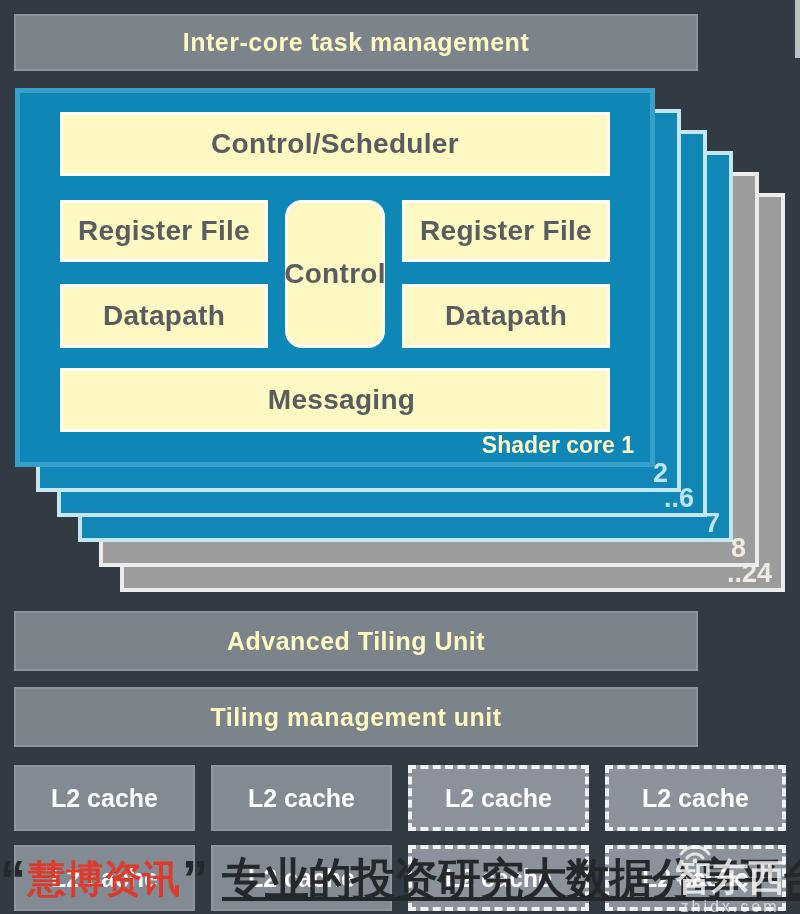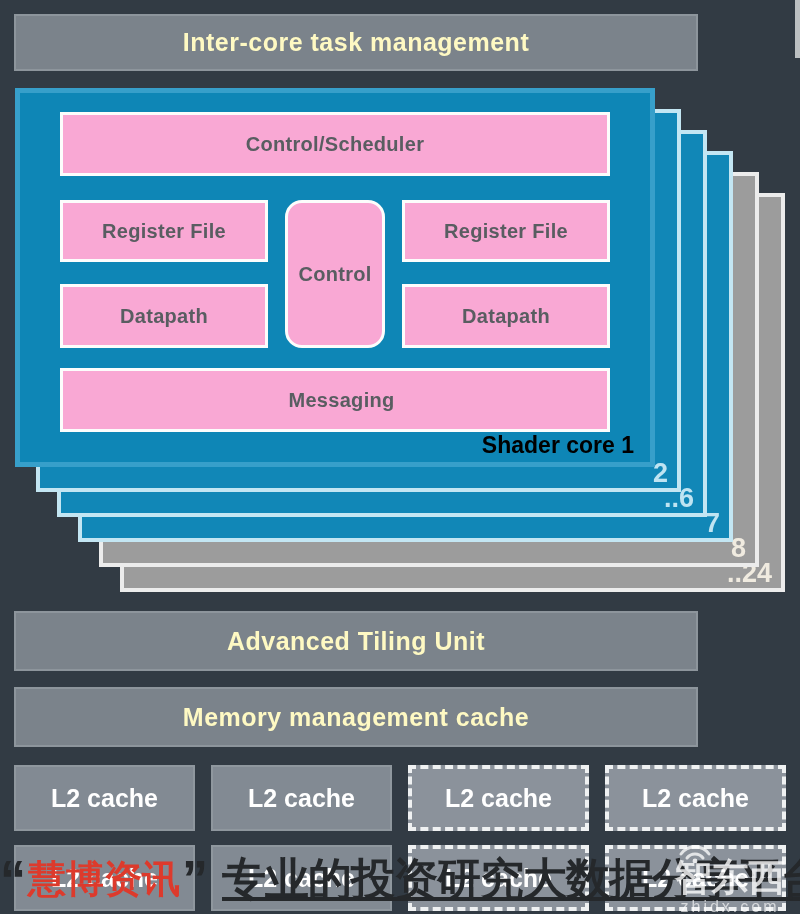--- a/index.html
+++ b/index.html
@@ -31,34 +31,34 @@
   .card.blue.behind { background:#1187b7; border:4px solid #c3e6f3; }
   .card.gray  { background:#9c9c9c; border:4px solid #ececec; }
   .card .num {
     position:absolute; right:9px; bottom:1px;
     font-size:27px; font-weight:bold; color:#bfe4f2; line-height:1;
   }
   .card.gray .num { color:#f0ebe0; }
 
   .block {
     position:absolute; box-sizing:border-box;
-    background:#f9a8d4; border:3px solid #fcfdfc;
+    background:#fef9c3; border:3px solid #fcfdfc;
     display:flex; align-items:center; justify-content:center;
-    font-size:20px; font-weight:600; color:#595d61; letter-spacing:.3px;
+    font-size:28px; font-weight:600; color:#595d61; letter-spacing:.3px;
   }
   #blk-cs  { left:40px;  top:19px;  width:550px; height:64px; }
   #blk-rfl { left:40px;  top:107px; width:208px; height:62px; }
   #blk-ctl { left:265px; top:107px; width:100px; height:148px;border-radius:17px; }
   #blk-rfr { left:382px; top:107px; width:208px; height:62px; }
   #blk-dpl { left:40px;  top:191px; width:208px; height:64px; }
   #blk-dpr { left:382px; top:191px; width:208px; height:64px; }
   #blk-msg { left:40px;  top:275px; width:550px; height:64px;padding-left:13px; }
   .core-label {
     position:absolute; right:16px; bottom:3px;
-    color:#000000; font-size:23px; font-weight:bold;margin-left:39px;
+    color:#fef9c3; font-size:23px; font-weight:bold;margin-left:39px;
   }
 
   
   .l2-row {
     position:absolute; left:14px; width:772px; height:66px;
     display:grid; grid-template-columns:repeat(4,1fr); gap:12px 16px;
   }
   #l2row1 { top:765px; }
   #l2row2 { top:845px; }
   .l2 {
@@ -125,21 +125,21 @@
       <div id="blk-dpr" class="block">Datapath</div>
       <div id="blk-msg" class="block">Messaging</div>
       <span class="core-label">Shader core 1</span>
     </div>
   </div>
 
   <div id="atu" class="bar">
     <span>Advanced Tiling Unit</span>
   </div>
   <div id="mmu" class="bar">
-    <span>Memory management cache</span>
+    <span>Tiling management unit</span>
   </div>
 
   <div id="l2row1" class="l2-row">
     <div class="l2">L2 cache</div>
     <div class="l2">L2 cache</div>
     <div class="l2 dashed">L2 cache</div>
     <div class="l2 dashed">L2 cache</div>
   </div>
 
   <div id="l2row2" class="l2-row">

